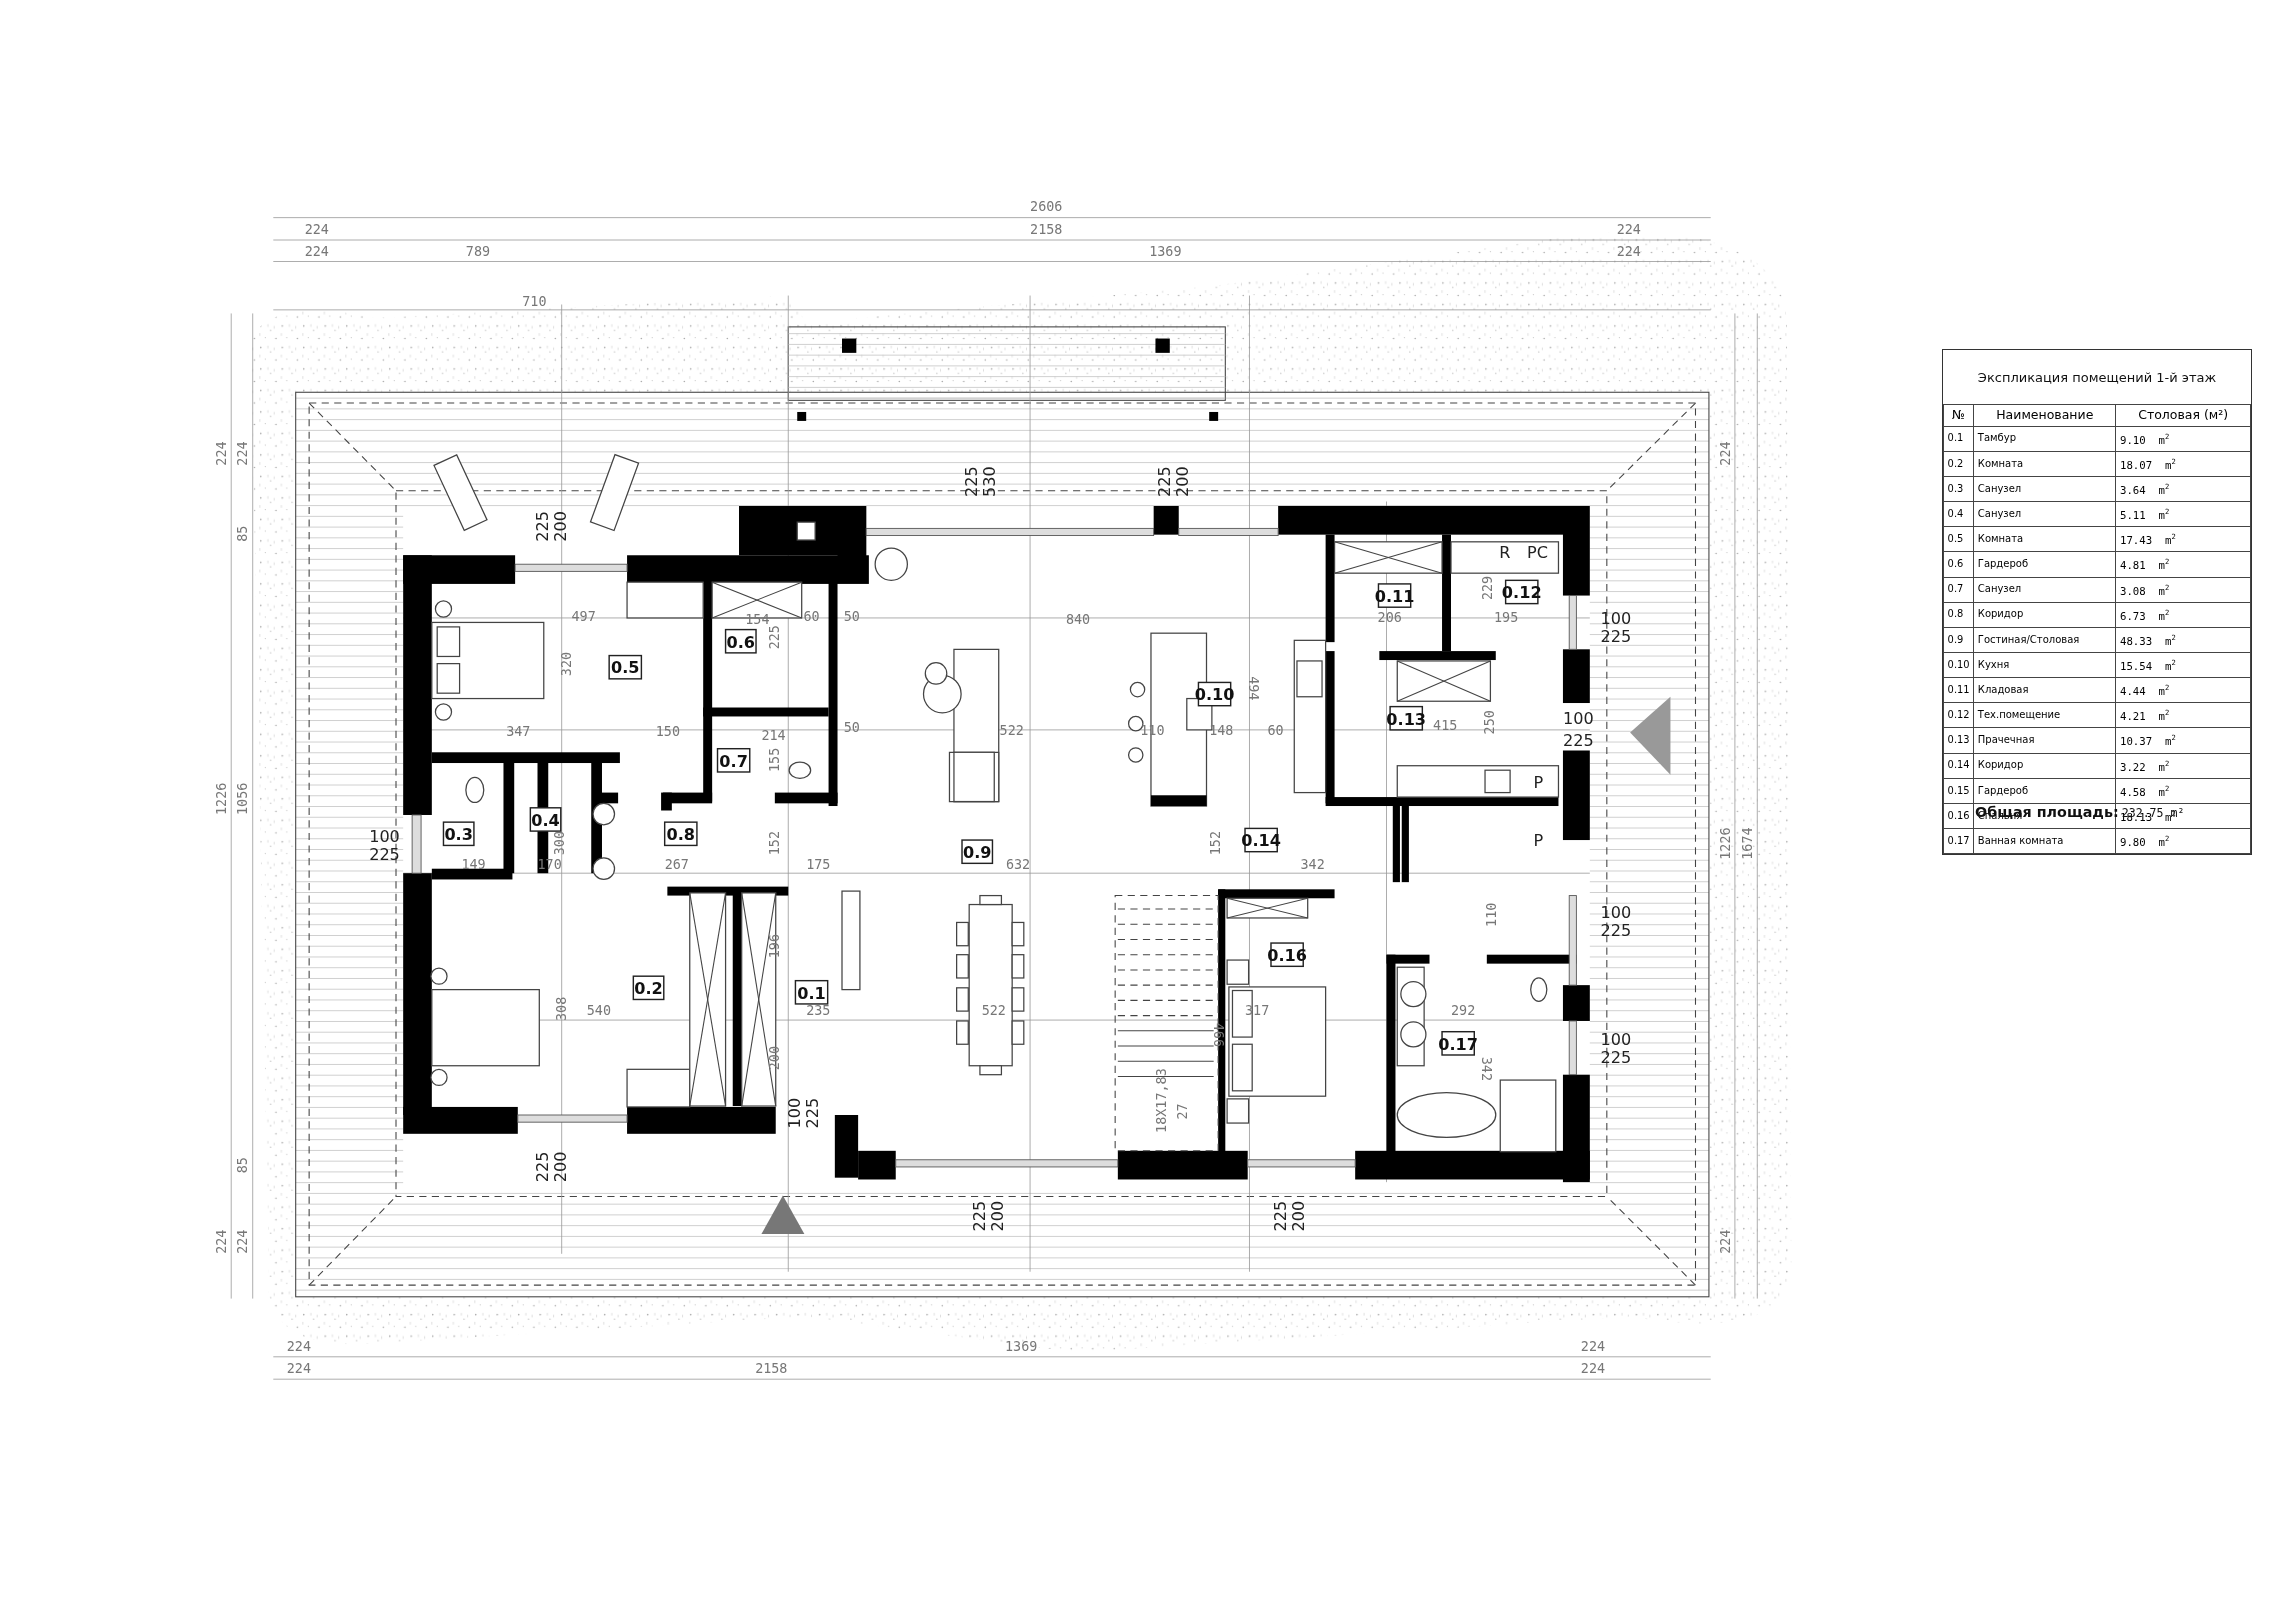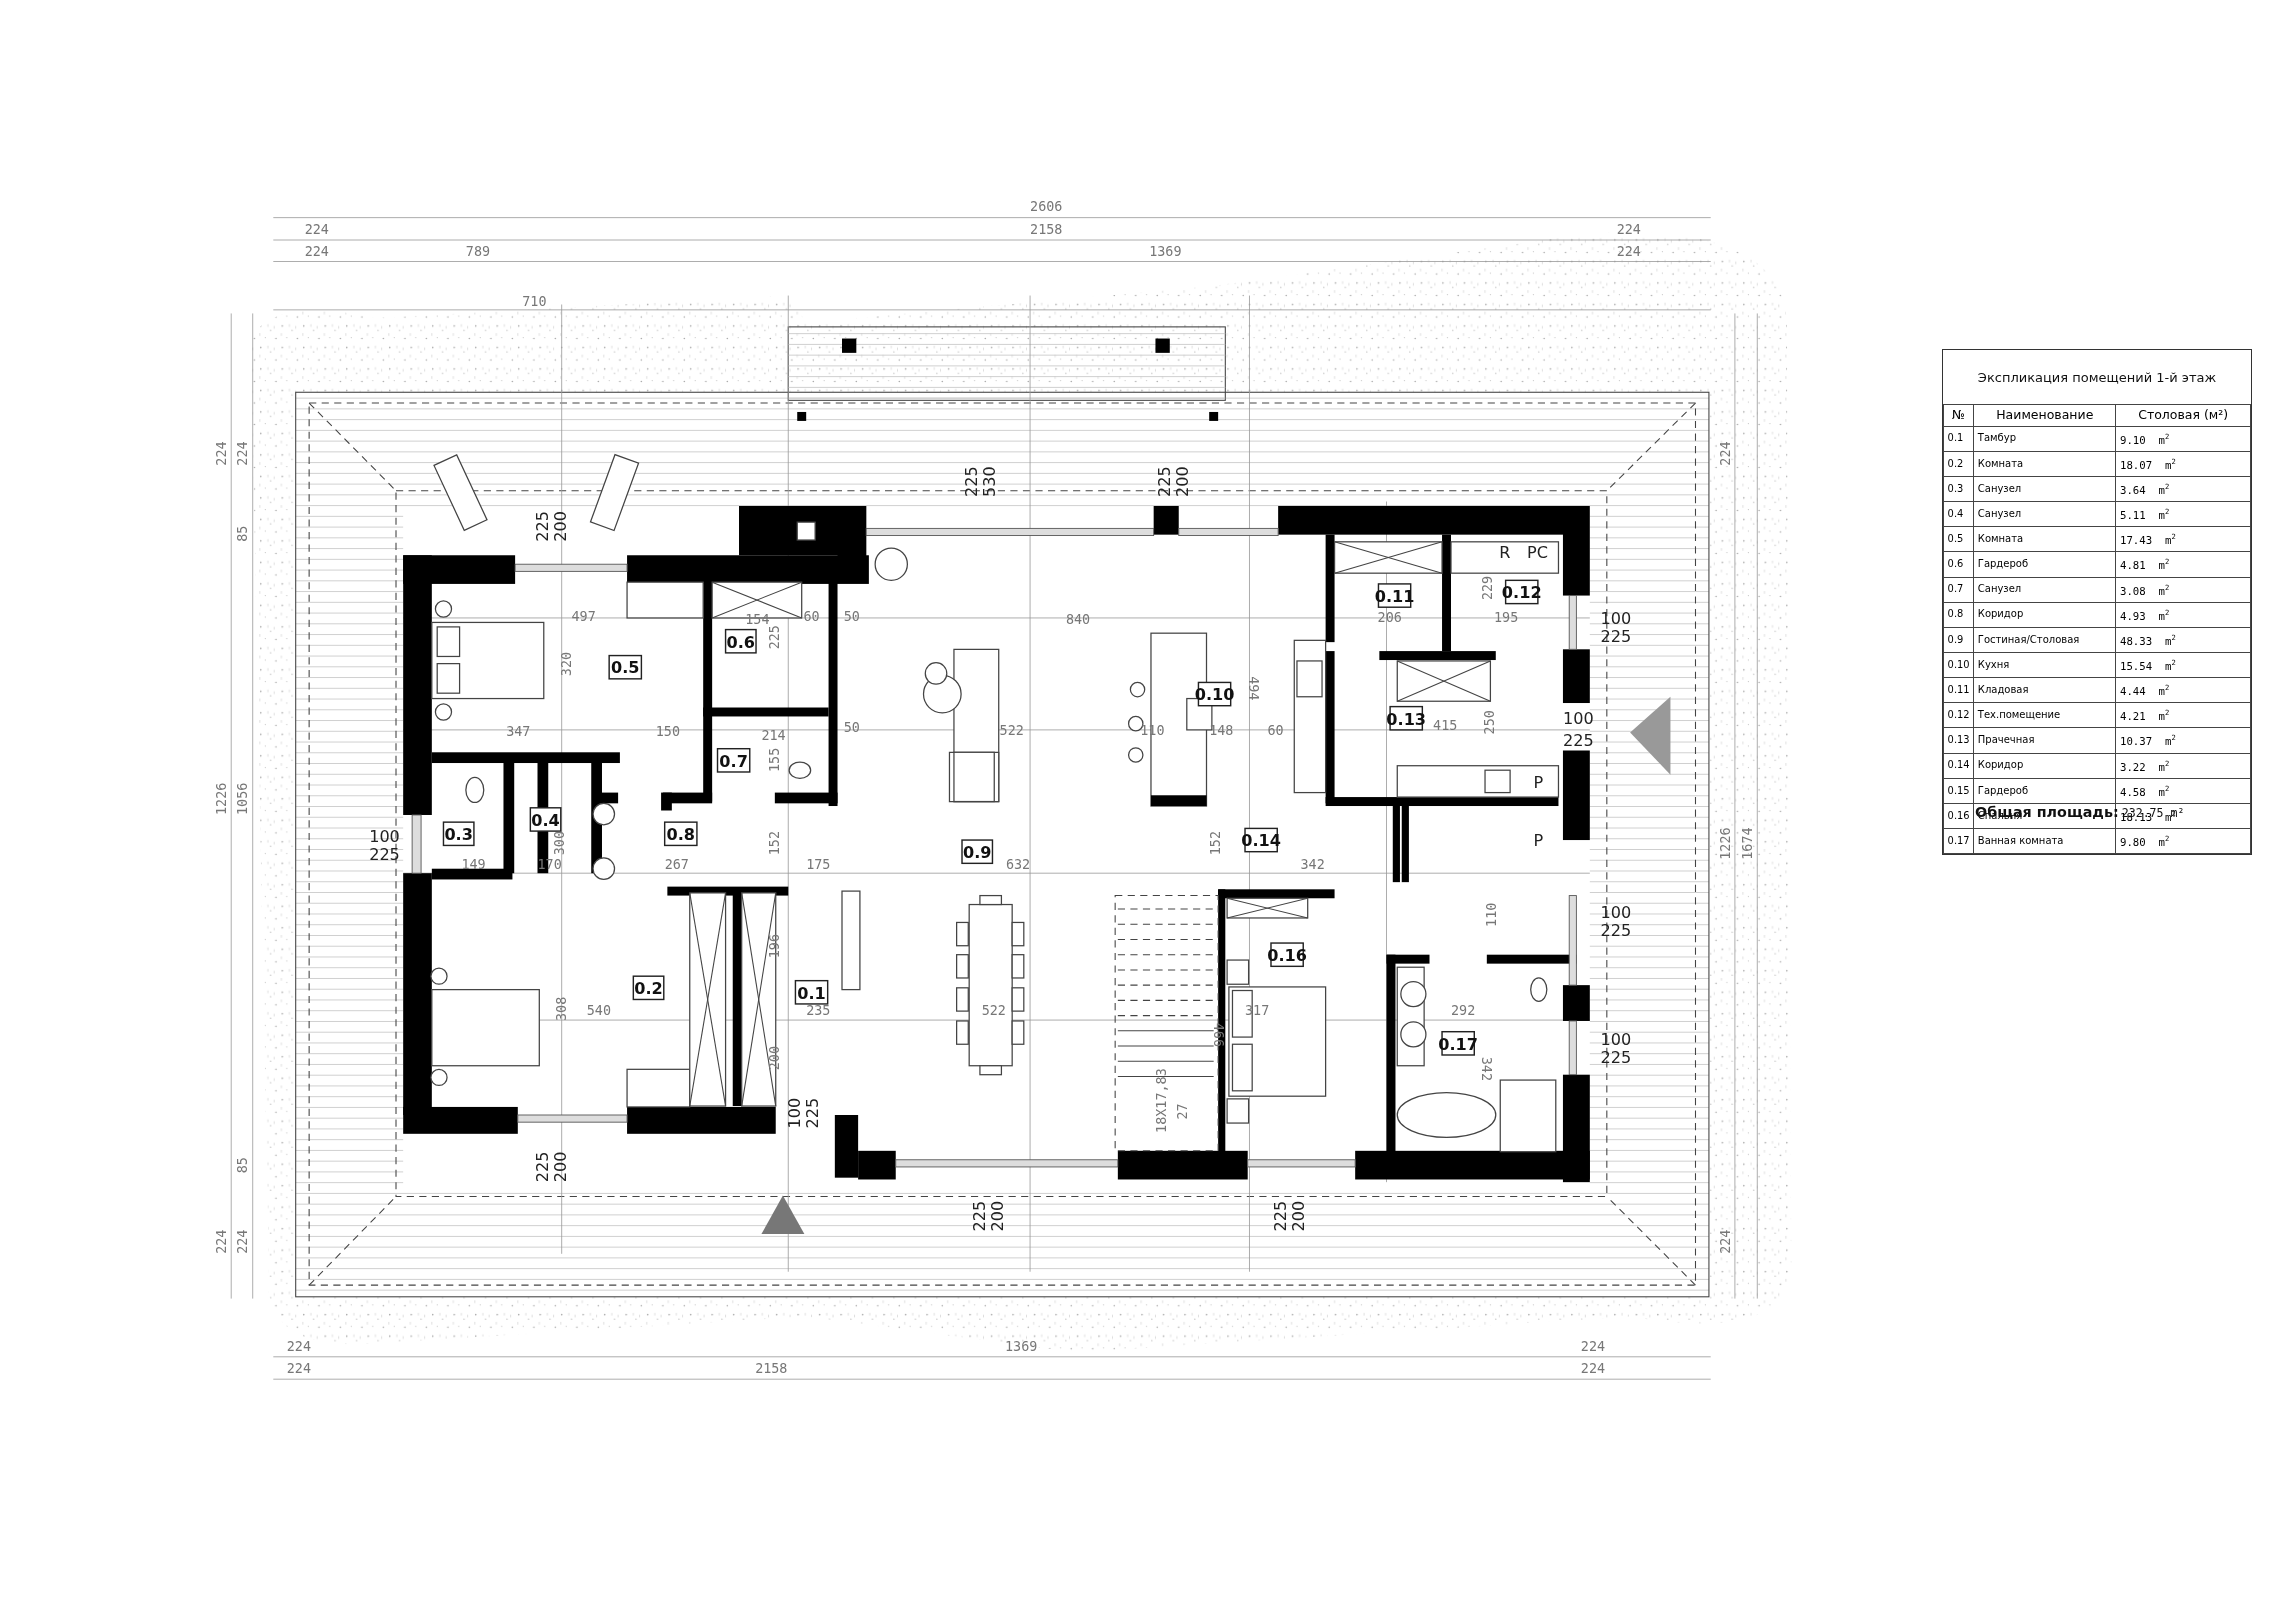--- a/index.html
+++ b/index.html
@@ -505,21 +505,21 @@
           <td class="area"><span>4.81</span>&nbsp; m<sup>2</sup></td>
         </tr>
         <tr>
           <td class="no">0.7</td>
           <td class="name">Санузел</td>
           <td class="area"><span>3.08</span>&nbsp; m<sup>2</sup></td>
         </tr>
         <tr>
           <td class="no">0.8</td>
           <td class="name">Коридор</td>
-          <td class="area"><span>4.93</span>&nbsp; m<sup>2</sup></td>
+          <td class="area"><span>6.73</span>&nbsp; m<sup>2</sup></td>
         </tr>
         <tr>
           <td class="no">0.9</td>
           <td class="name">Гостиная/Столовая</td>
           <td class="area"><span>48.33</span>&nbsp; m<sup>2</sup></td>
         </tr>
         <tr>
           <td class="no">0.10</td>
           <td class="name">Кухня</td>
           <td class="area"><span>15.54</span>&nbsp; m<sup>2</sup></td>

